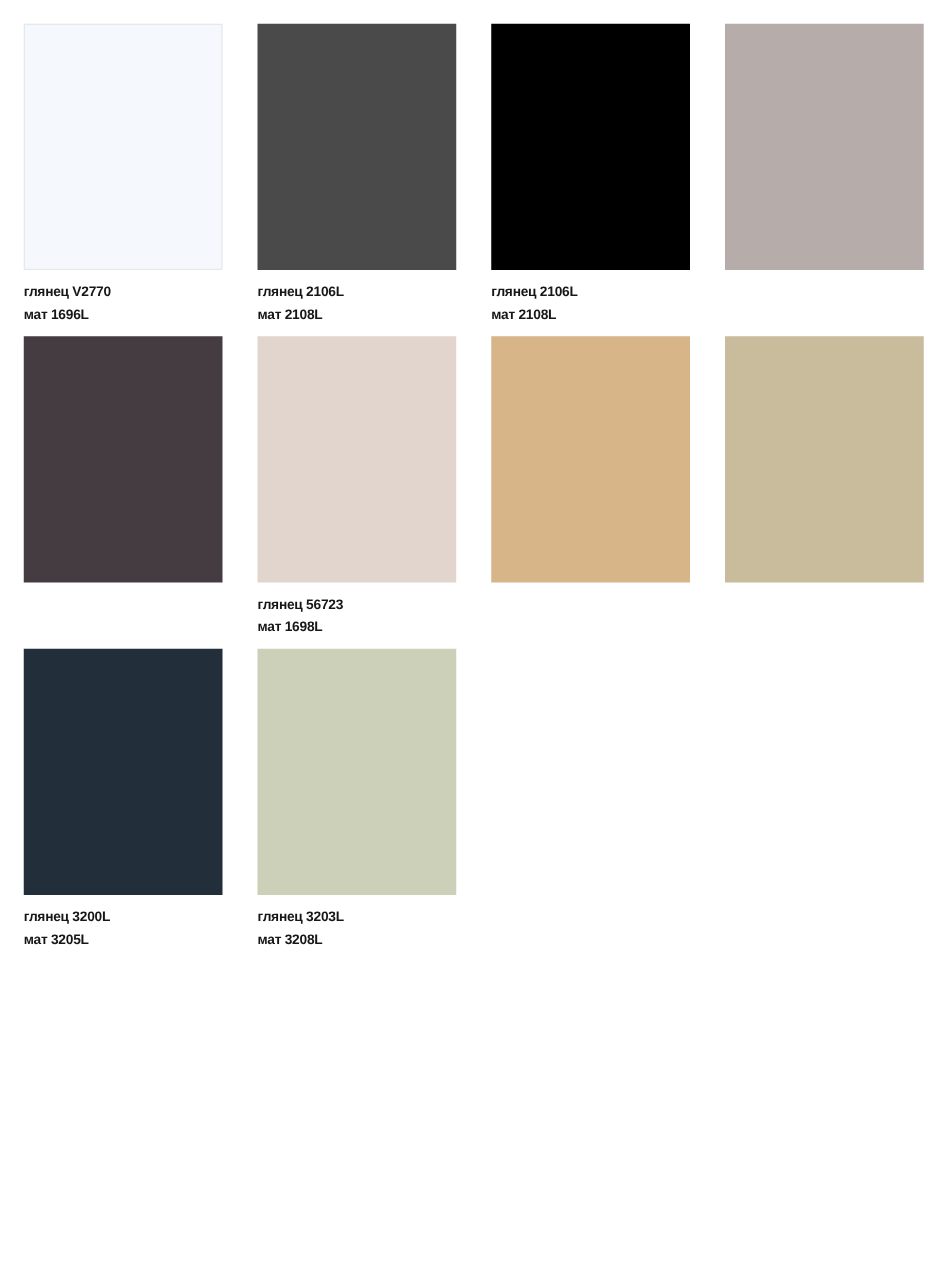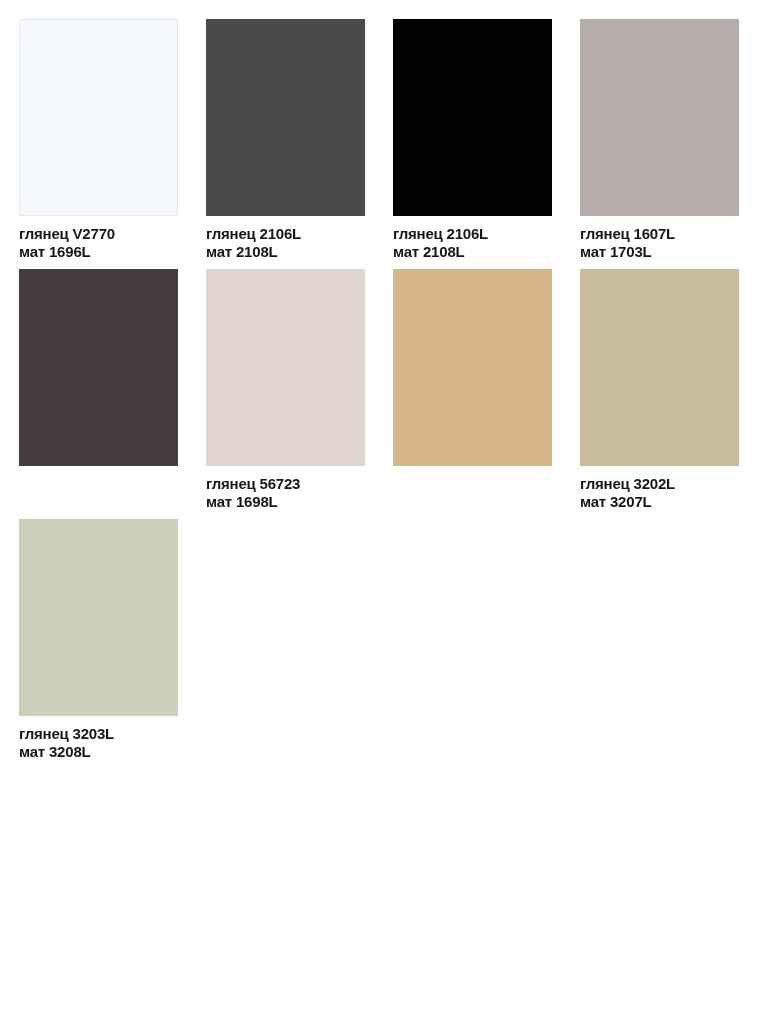--- a/index.html
+++ b/index.html
@@ -49,21 +49,21 @@
   }
 
   .swatch-labels {
     padding-top: 9px;
     display: block;
   }
 
   .swatch-label {
     display: block;
     font-family: "Liberation Sans", sans-serif;
-    font-size: 15px;
+    font-size: 11px;
     font-weight: bold;
     color: #171717;
     letter-spacing: -0.2px;
     line-height: 18px;
     white-space: nowrap;
   }
 </style>
 </head>
 <body>
 
@@ -84,43 +84,42 @@
     </div>
     <div class="swatch-cell">
       <div class="swatch-chip" style="background: rgb(0, 0, 0);"></div>
       <div class="swatch-labels">
         <span class="swatch-label">глянец 2106L</span>
         <span class="swatch-label">мат 2108L</span>
       </div>
     </div>
     <div class="swatch-cell">
       <div class="swatch-chip" style="background: rgb(182, 173, 170);"></div>
-      <div class="swatch-labels">
-        <span class="swatch-label">глянец 1607L</span>
-        <span class="swatch-label">мат 1703L</span>
-      </div>
     </div>
     <div class="swatch-cell">
       <div class="swatch-chip" style="background: rgb(69, 60, 66);"></div>
     </div>
     <div class="swatch-cell">
       <div class="swatch-chip" style="background: rgb(226, 213, 205);"></div>
       <div class="swatch-labels">
         <span class="swatch-label">глянец 56723</span>
         <span class="swatch-label">мат 1698L</span>
       </div>
     </div>
     <div class="swatch-cell">
       <div class="swatch-chip" style="background: rgb(216, 181, 137);"></div>
     </div>
     <div class="swatch-cell">
       <div class="swatch-chip" style="background: rgb(201, 188, 157);"></div>
+    </div>
+    <div class="swatch-cell">
+      <div class="swatch-chip" style="background: rgb(34, 46, 57);"></div>
       <div class="swatch-labels">
-        <span class="swatch-label">глянец 3202L</span>
-        <span class="swatch-label">мат 3207L</span>
+        <span class="swatch-label">глянец 3200L</span>
+        <span class="swatch-label">мат 3205L</span>
       </div>
     </div>
     <div class="swatch-cell">
       <div class="swatch-chip" style="background: rgb(204, 208, 184);"></div>
       <div class="swatch-labels">
         <span class="swatch-label">глянец 3203L</span>
         <span class="swatch-label">мат 3208L</span>
       </div>
     </div>
   </div>

